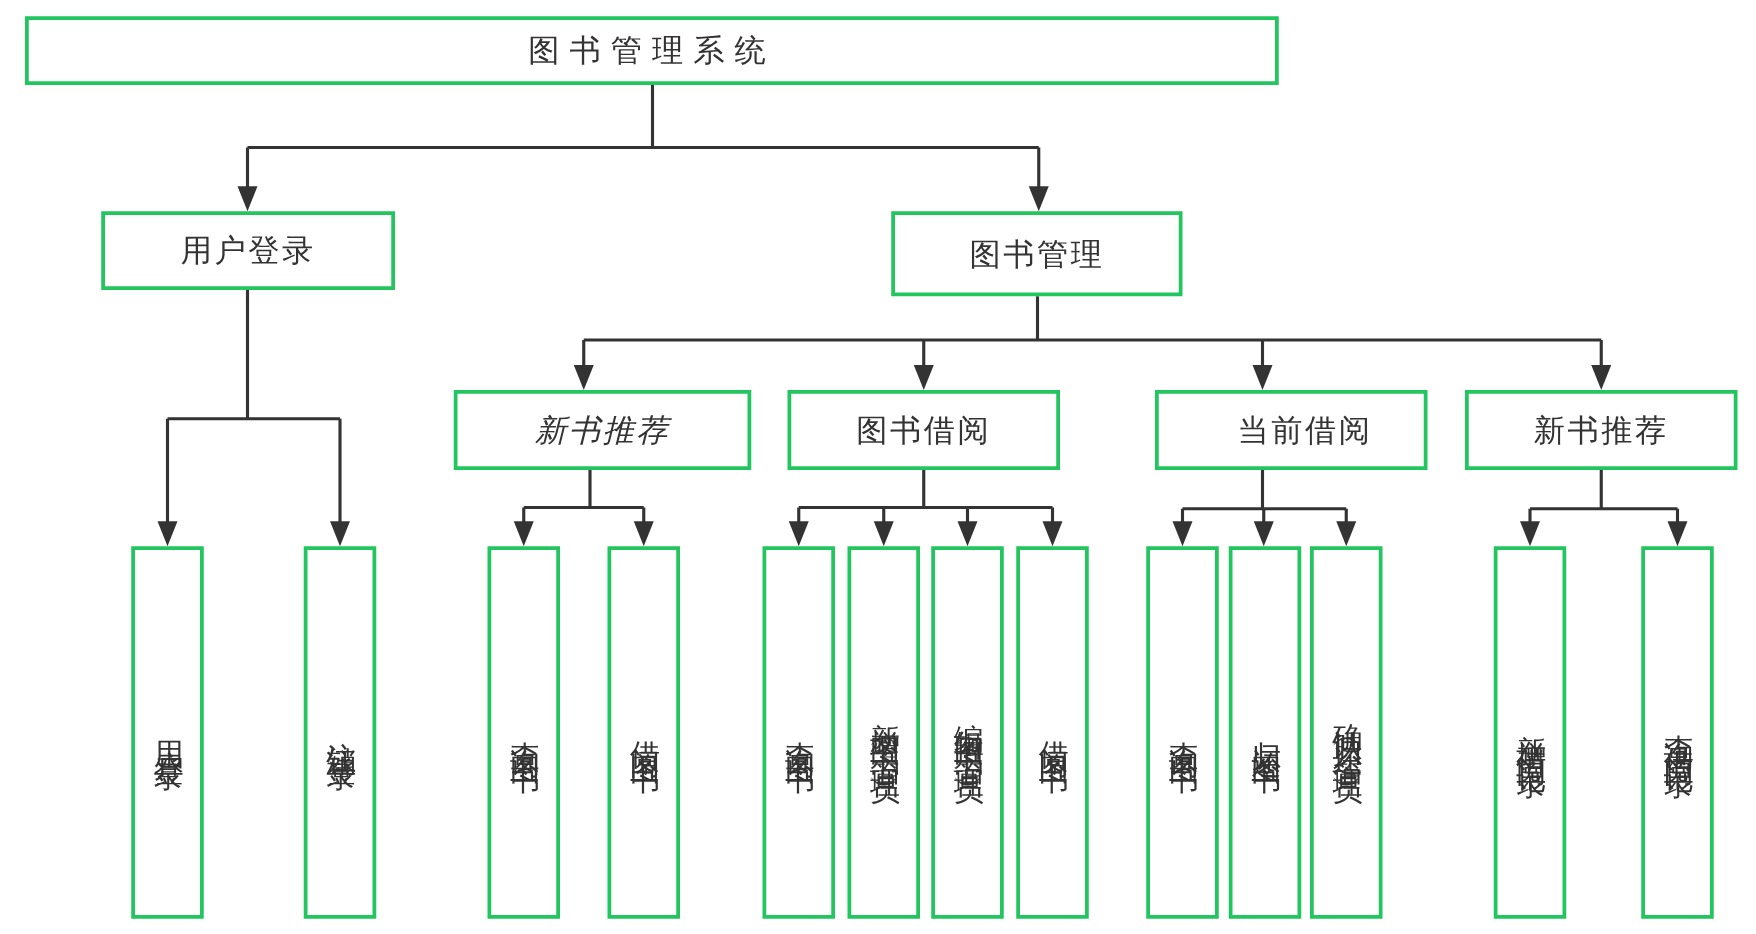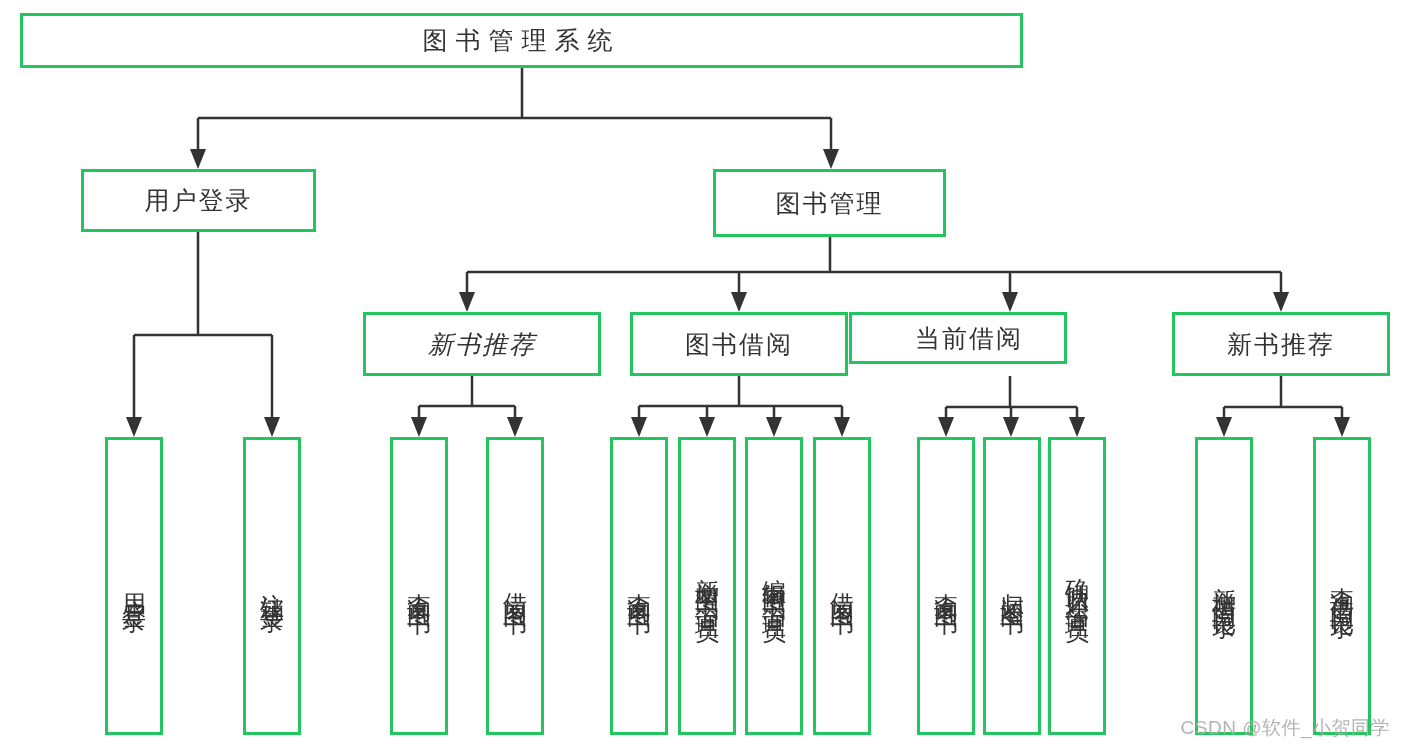--- a/index.html
+++ b/index.html
@@ -106,36 +106,35 @@
     </g>
   </svg>
 
   <div class="box rootbox" style="left:20px; top:13px; width:1003px; height:55px;">图书管理系统</div>
 
   <div class="box hbox" style="left:81px; top:169px; width:235px; height:63px;">用户登录</div>
   <div class="box hbox" style="left:713px; top:169px; width:233px; height:68px;">图书管理</div>
 
   <div class="box hbox" style="left:363px; top:312px; width:238px; height:64px;font-style:italic;">新书推荐</div>
   <div class="box hbox" style="left:630px; top:312px; width:218px; height:64px;text-align:center;">图书借阅</div>
-  <div class="box hbox" style="left:849px; top:312px; width:218px; height:52px;padding-left:22px;">当前借阅</div>
+  <div class="box hbox" style="left:924px; top:312px; width:218px; height:64px;padding-left:22px;">当前借阅</div>
   <div class="box hbox" style="left:1172px; top:312px; width:218px; height:64px;">新书推荐</div>
 
   <div class="box vbox" style="left:105px; top:437px; width:58px; height:298px;">用户登录</div>
   <div class="box vbox" style="left:243px; top:437px; width:58px; height:298px;">注销登录</div>
 
   <div class="box vbox" style="left:390px; top:437px; width:58px; height:298px;">查询图书</div>
   <div class="box vbox" style="left:486px; top:437px; width:58px; height:298px;">借阅图书</div>
 
   <div class="box vbox" style="left:610px; top:437px; width:58px; height:298px;">查询图书</div>
   <div class="box vbox" style="left:678px; top:437px; width:58px; height:298px;">新增图书（管理员）</div>
   <div class="box vbox" style="left:745px; top:437px; width:58px; height:298px;">编辑图书（管理员）</div>
   <div class="box vbox" style="left:813px; top:437px; width:58px; height:298px;">借阅图书</div>
 
   <div class="box vbox" style="left:917px; top:437px; width:58px; height:298px;">查询图书</div>
   <div class="box vbox" style="left:983px; top:437px; width:58px; height:298px;">归还图书</div>
   <div class="box vbox" style="left:1048px; top:437px; width:58px; height:298px;">确认归还（管理员）</div>
 
   <div class="box vbox" style="left:1195px; top:437px; width:58px; height:298px;">新增借阅记录</div>
   <div class="box vbox" style="left:1313px; top:437px; width:58px; height:298px;">查询借阅记录</div>
 
-  <div class="watermark">CSDN @软件_小贺同学</div>
 
 </div>
 
 </body></html>

